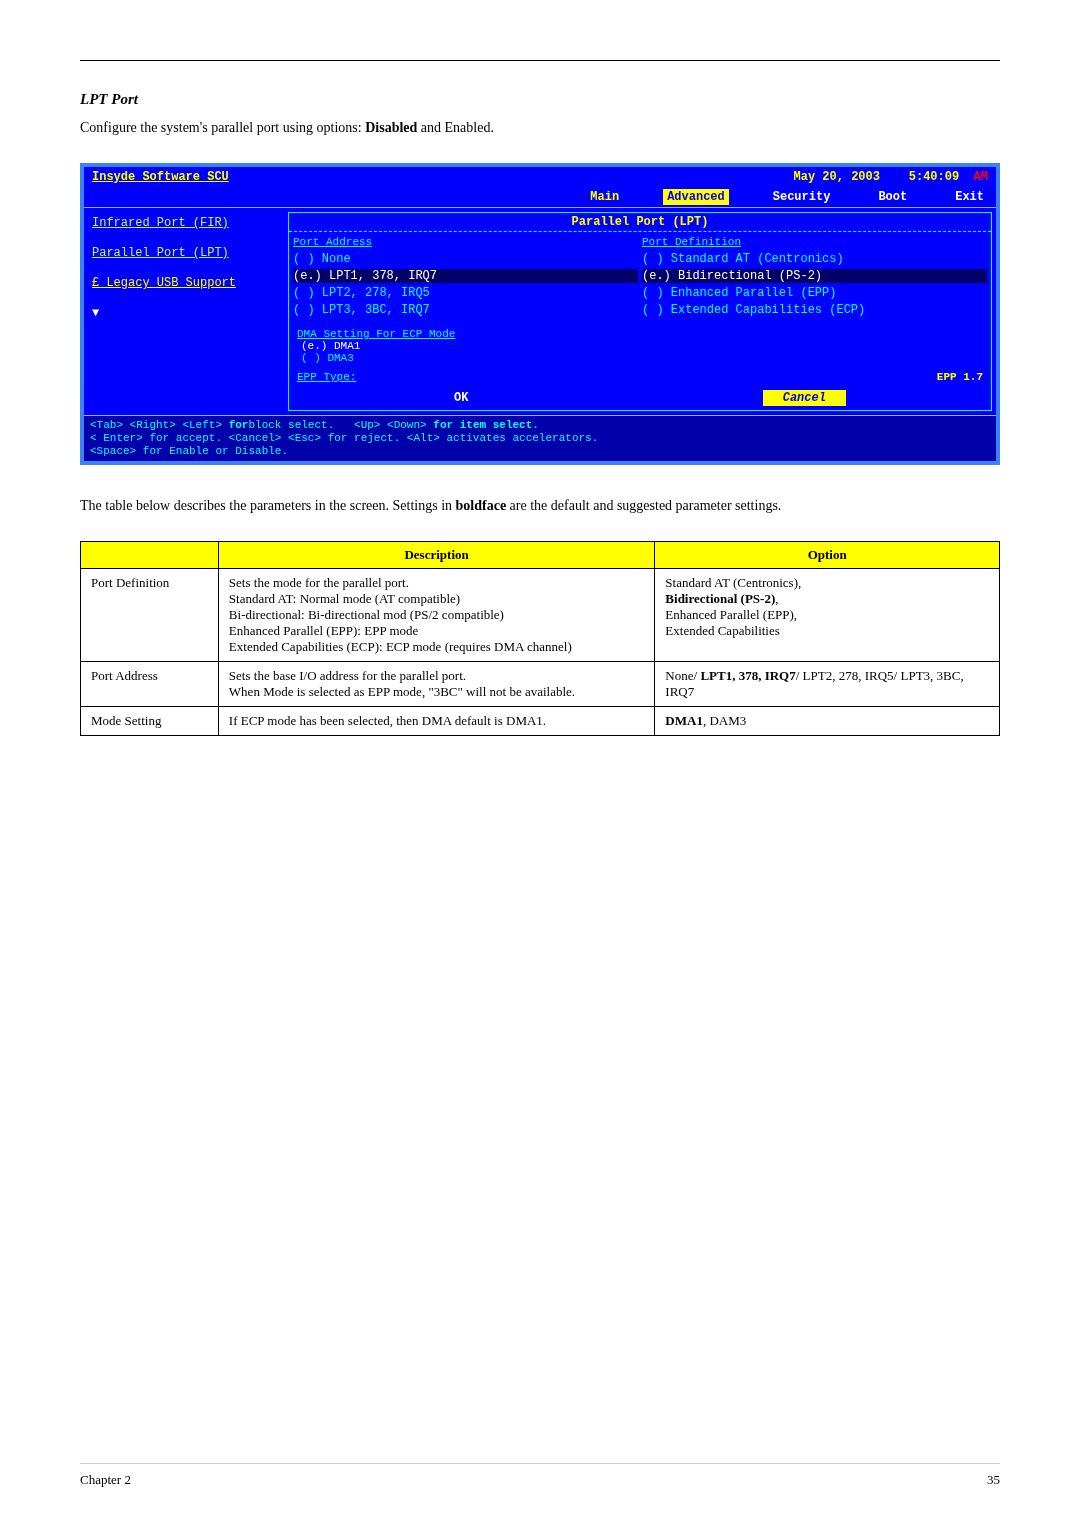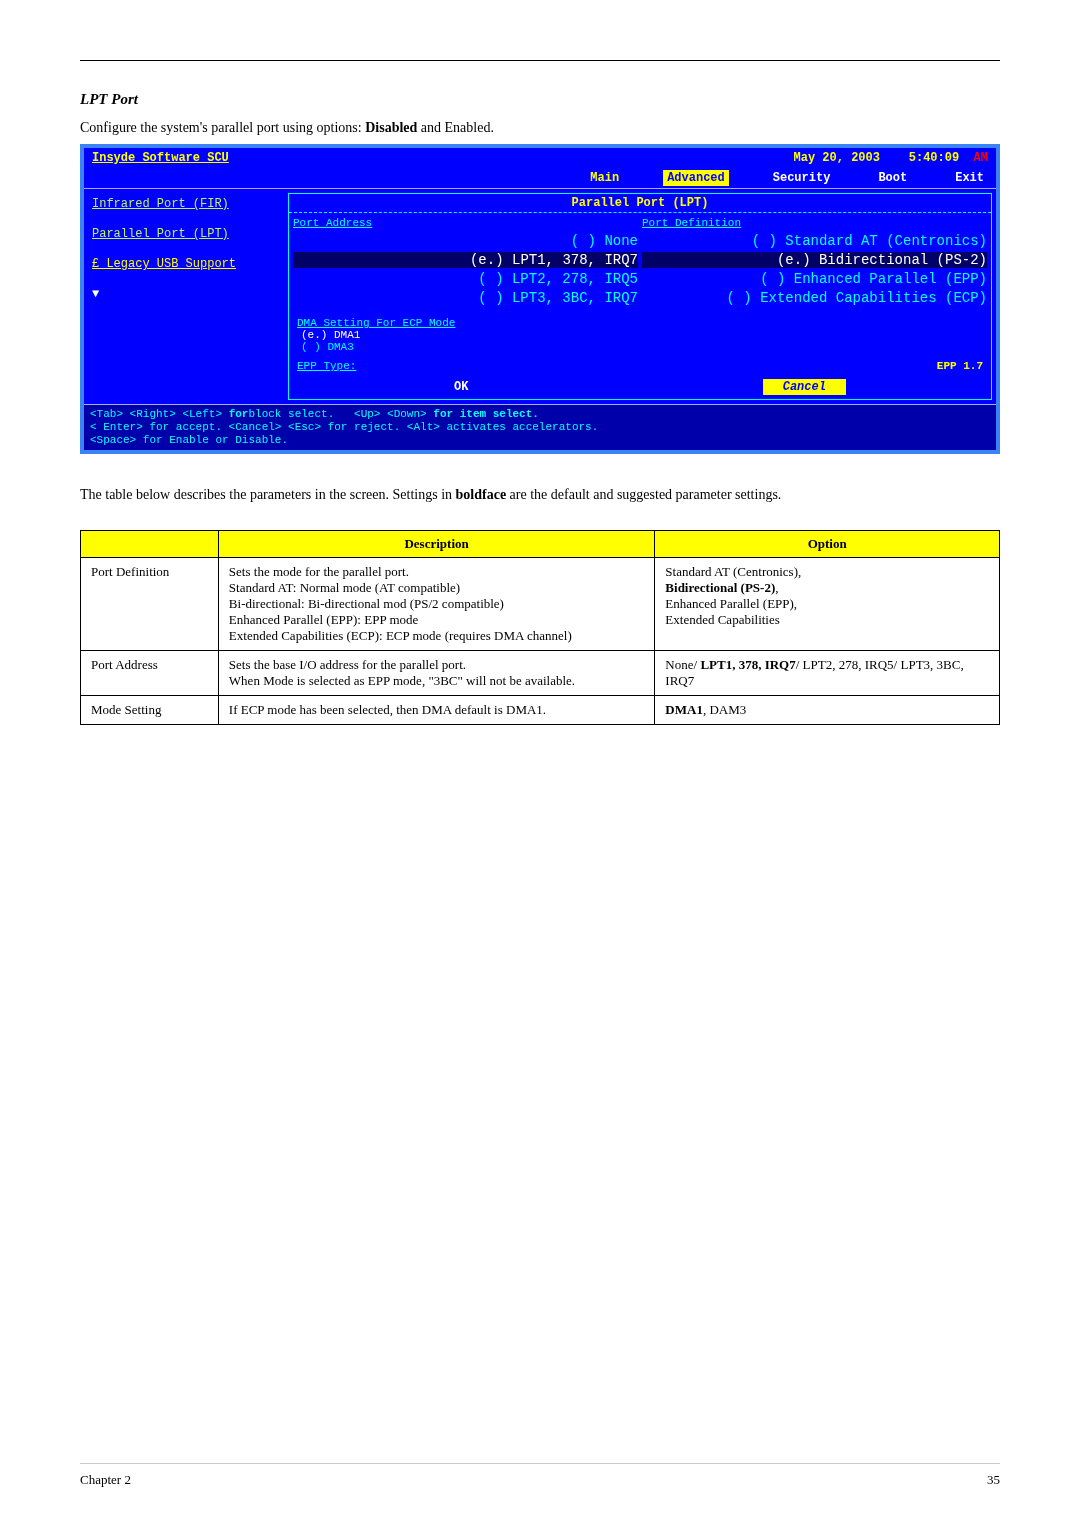--- a/index.html
+++ b/index.html
@@ -19,21 +19,21 @@
     }
 
     .page-title {
       font-style: italic;
       font-weight: bold;
       font-size: 15px;
       margin-bottom: 12px;
     }
 
     .intro-text {
-      margin-bottom: 8px;
+      margin-bottom: 27px;
       font-size: 14px;
     }
 
     
     .bios-screen {
       border: 4px solid #3b82f6;
       background: #00f;
       color: #fff;
       font-family: 'Courier New', monospace;
       font-size: 12px;
@@ -147,22 +147,21 @@
     .popup-col-title {
       color: #0ff;
       text-decoration: underline;
       margin-bottom: 4px;
       font-size: 11px;
     }
 
     .popup-option {
       color: #0ff;
       margin-bottom: 3px;
-      font-size: 14px;
-      text-align: right;
+      font-size: 12px;
     }
 
     .popup-option.selected {
       color: #fff;
       background: #006;
     }
 
     .dma-section {
       padding: 4px 8px;
       font-size: 11px;

